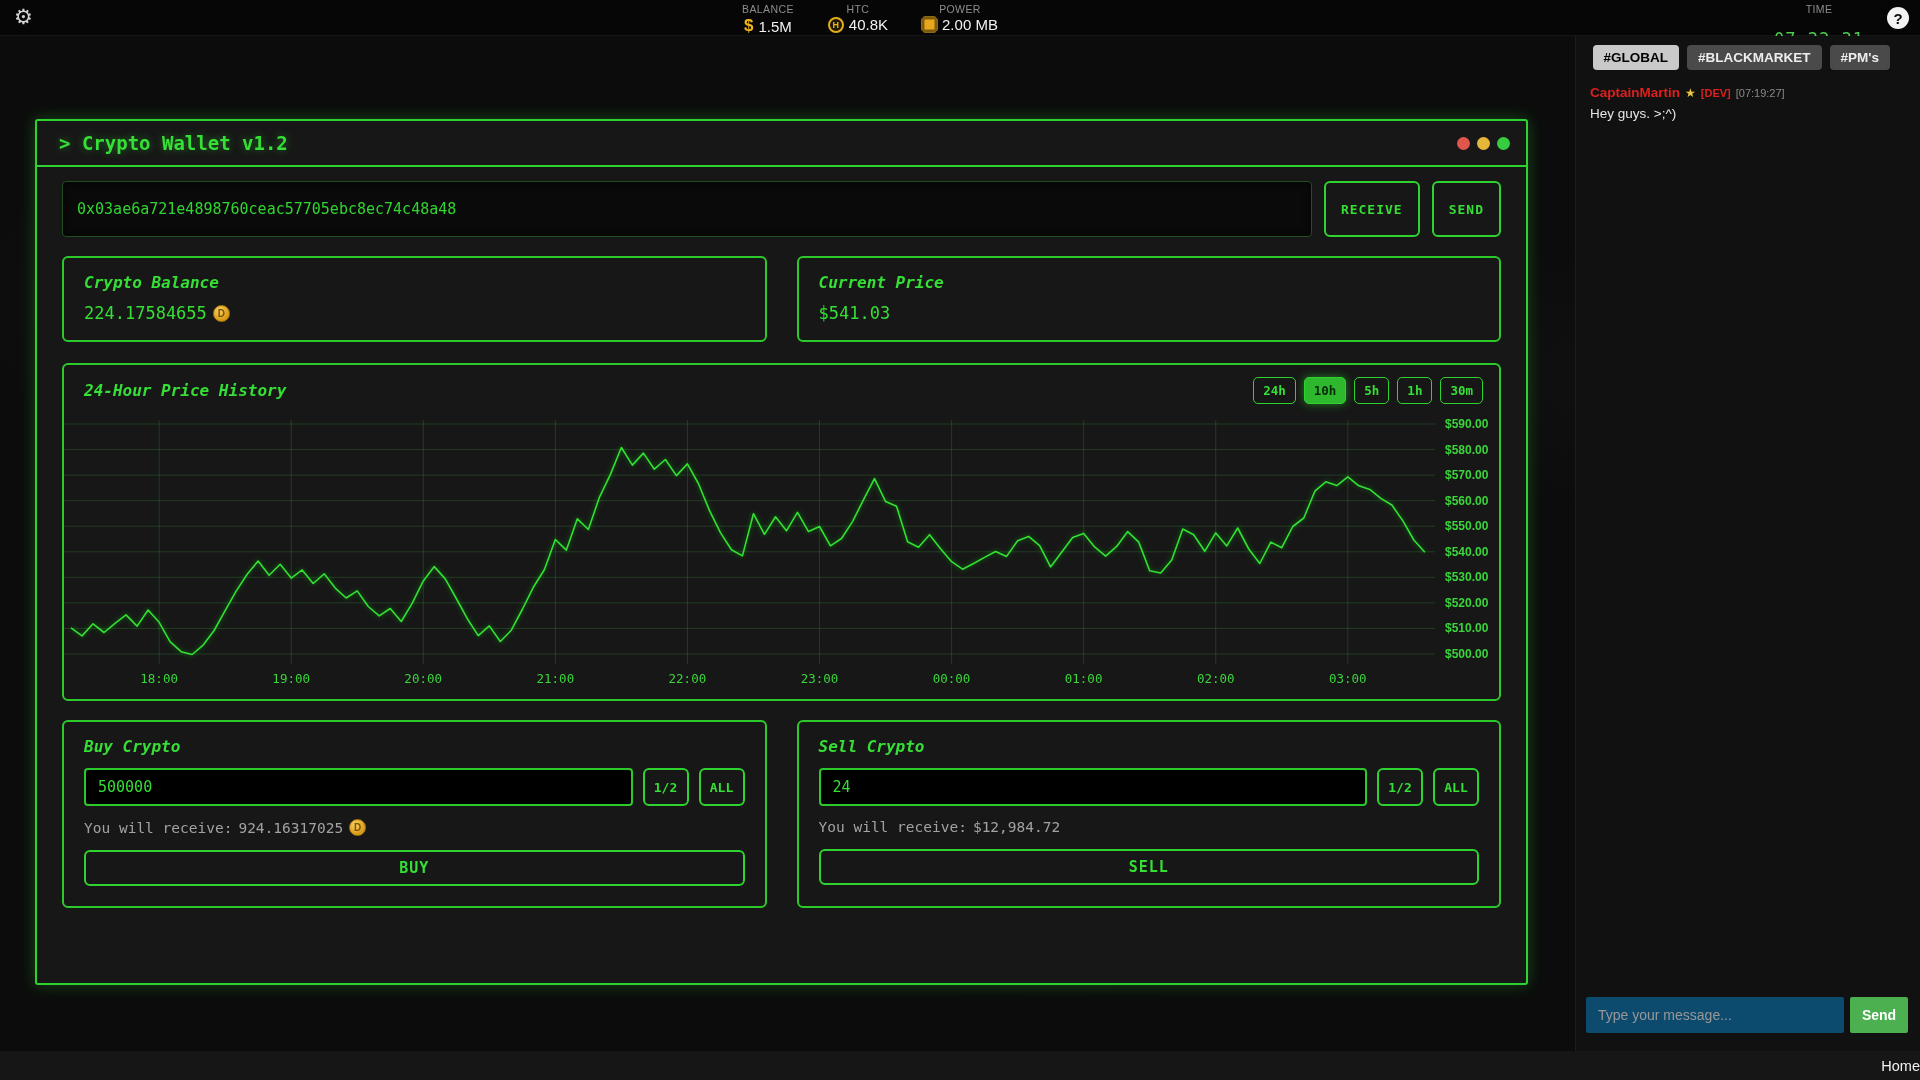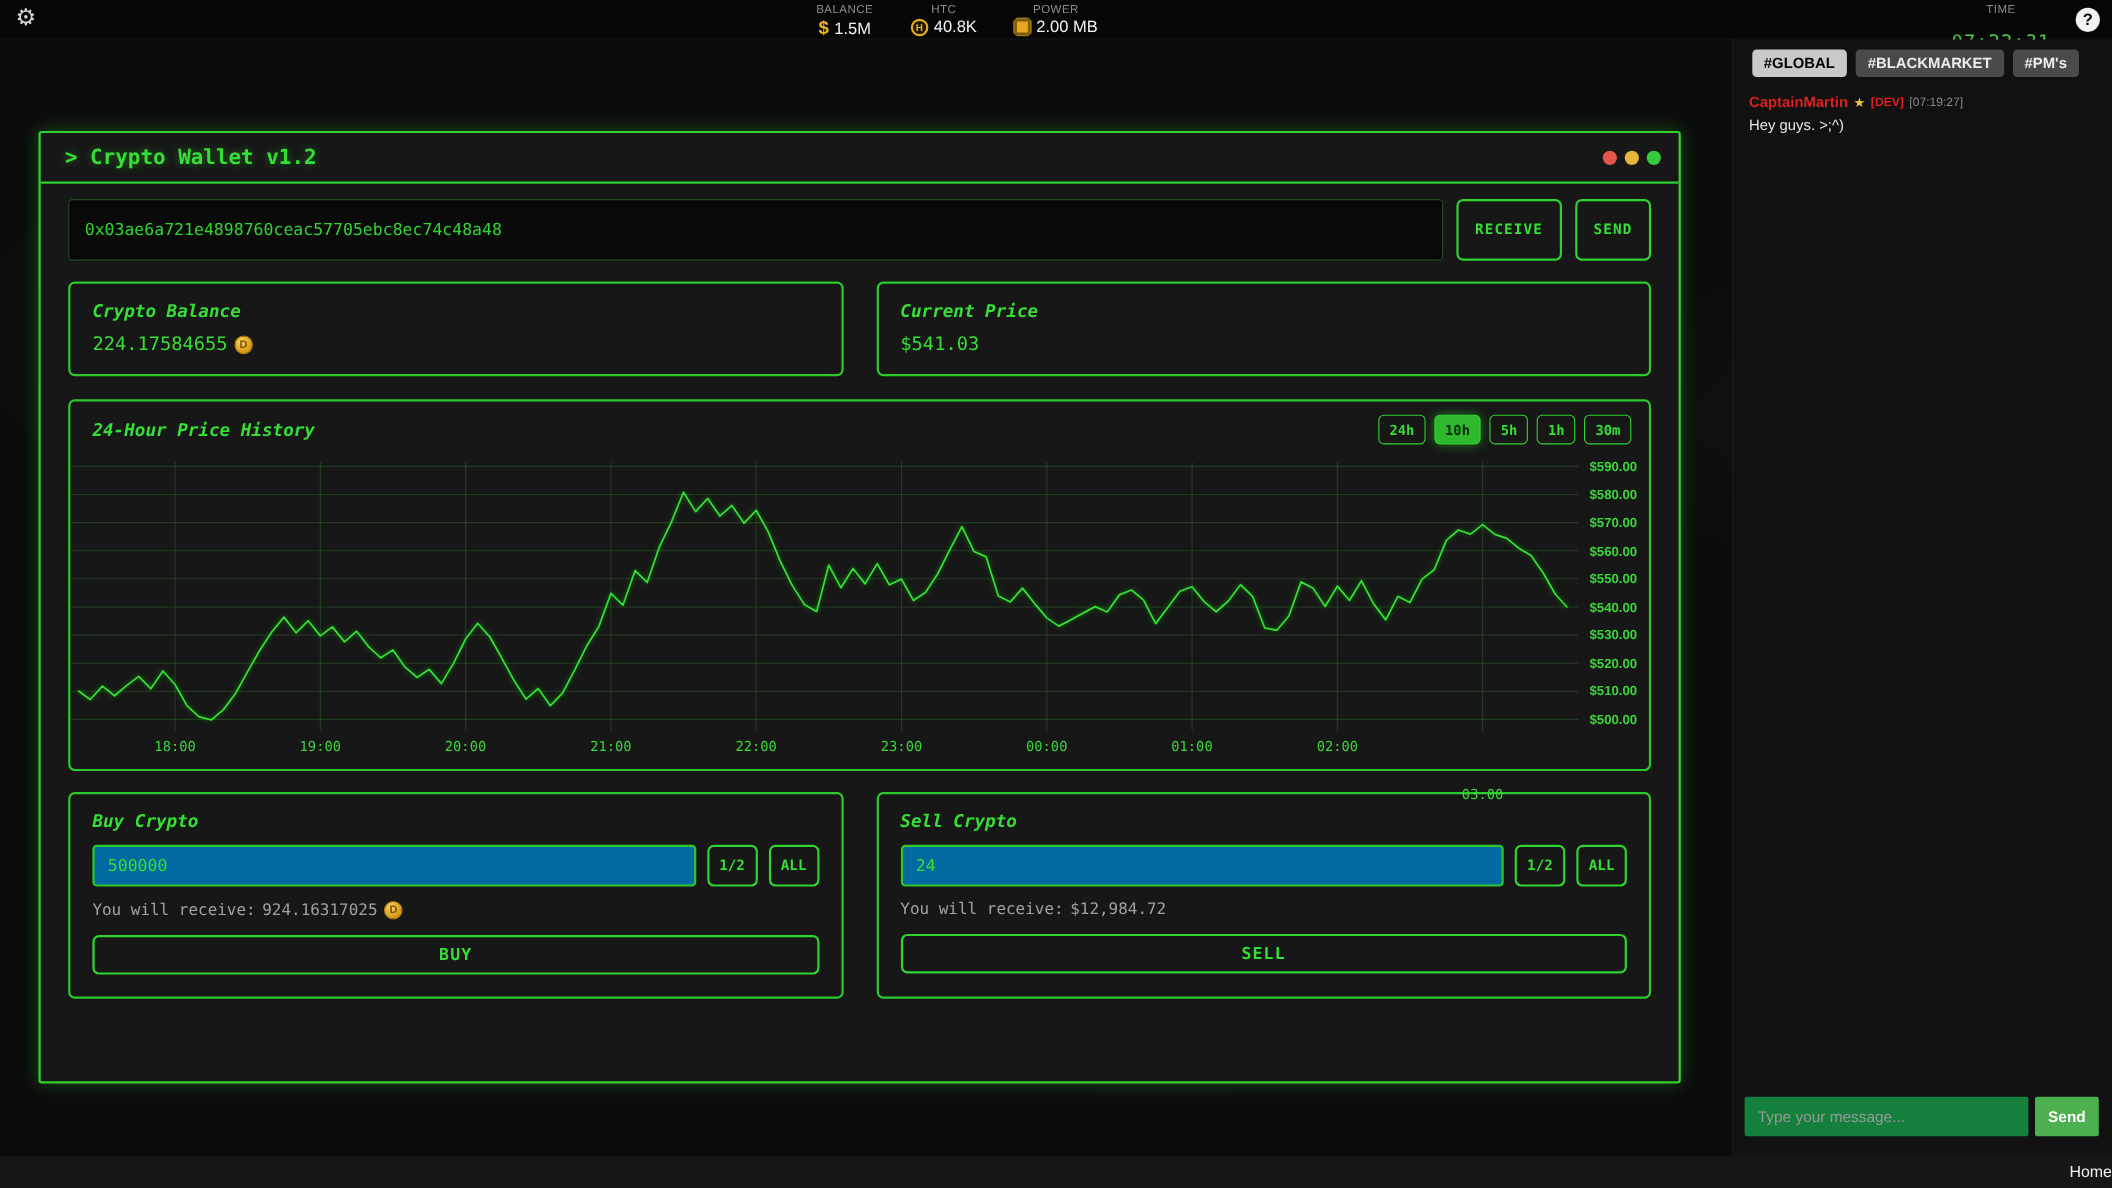--- a/index.html
+++ b/index.html
@@ -62,38 +62,38 @@
   .grid{stroke:rgba(64,158,64,.28);stroke-width:1;}
   .priceline{fill:none;stroke-width:1.6;stroke-linejoin:round;filter:drop-shadow(0 0 2.5px rgba(0,255,0,.45));}
   .ylabels{position:absolute;right:0;top:0;width:62px;height:252px;}
   .ylabel{position:absolute;left:8px;transform:translateY(-50%);font-family:var(--sans);font-weight:bold;font-size:12px;color:var(--green-dim);}
   .xlabels{position:relative;height:26px;margin-right:64px;}
   .xlabel{position:absolute;top:3px;transform:translateX(-50%);font-family:var(--mono);font-size:12.5px;color:var(--green-dim);}
   
   .trade-row{display:flex;gap:30px;margin-top:19px;}
   .trade-panel{flex:1;border:2px solid var(--green-border);border-radius:6px;padding:15px 20px 20px;}
   .amount-row{display:flex;gap:10px;margin-top:12px;}
-  .amount-input{flex:1;height:38px;background:#0369a1;border:2px solid var(--green-border);border-radius:4px;color:var(--green);font-family:var(--mono);font-size:15px;padding:0 12px;outline:none;}
+  .amount-input{flex:1;height:38px;background:#000000;border:2px solid var(--green-border);border-radius:4px;color:var(--green);font-family:var(--mono);font-size:15px;padding:0 12px;outline:none;}
   .sq-btn{width:46px;height:38px;border:2px solid #2fd32f;border-radius:6px;background:transparent;color:var(--green);font-family:var(--mono);font-weight:bold;font-size:13px;cursor:pointer;}
   .receive-line{margin-top:13px;font-family:var(--mono);font-size:14.5px;color:#a2a2a2;display:flex;align-items:center;gap:6px;}
   .big-btn{margin-top:14px;width:100%;height:36px;border:2px solid #2fd32f;border-radius:6px;background:transparent;color:var(--green);font-family:var(--mono);font-weight:bold;font-size:15px;letter-spacing:1px;cursor:pointer;}
   
   .chat{position:absolute;top:36px;right:0;width:345px;bottom:29px;background:#111111;border-left:1px solid #1d1d1d;}
   .chat-tabs{display:flex;justify-content:flex-end;gap:8px;padding:9px 30px 0 0;}
   .chat-tab{border-radius:4px;padding:5px 11px;font-weight:bold;font-size:13.5px;background:#4a4a4a;color:#ededed;cursor:pointer;}
   .chat-tab.active{background:#c9c9c9;color:#000000;}
   .chat-messages{padding:15px 14px 0 14px;}
   .msg-head{display:flex;align-items:center;gap:5px;}
   .msg-user{font-weight:bold;font-size:13.5px;color:#dd1f1f;}
   .msg-star{color:#ecc73f;font-size:12px;}
   .msg-role{font-weight:bold;font-size:11px;color:#dd1f1f;}
   .msg-time{font-size:11px;color:#8a8a8a;}
   .msg-text{margin-top:6px;font-size:13.5px;color:#e6e6e6;}
   .chat-input-row{position:absolute;bottom:18px;left:10px;right:12px;display:flex;gap:6px;}
-  .chat-input{flex:1;height:36px;background:#15803d;border:none;border-radius:2px;color:#dcdcdc;font-family:var(--sans);font-size:14px;padding:0 12px;outline:none;}
+  .chat-input{flex:1;height:36px;background:#0c4a6e;border:none;border-radius:2px;color:#dcdcdc;font-family:var(--sans);font-size:14px;padding:0 12px;outline:none;}
   .chat-input::placeholder{color:#989898;}
   .chat-send{width:58px;height:36px;background:#4caf50;border:none;border-radius:2px;color:#ffffff;font-weight:bold;font-size:14px;cursor:pointer;font-family:var(--sans);}
   
   .bottombar{position:absolute;bottom:0;left:0;right:0;height:29px;background:#161616;display:flex;align-items:center;justify-content:flex-end;}
   .home{font-size:14.5px;color:#f0f0f0;cursor:pointer;}
 </style>
 </head>
 <body>
 
 <div class="topbar">
@@ -212,21 +212,21 @@
       <div class="xlabels">
           <div class="xlabel" style="left: 6.94%;">18:00</div>
           <div class="xlabel" style="left: 16.57%;">19:00</div>
           <div class="xlabel" style="left: 26.2%;">20:00</div>
           <div class="xlabel" style="left: 35.84%;">21:00</div>
           <div class="xlabel" style="left: 45.47%;">22:00</div>
           <div class="xlabel" style="left: 55.11%;">23:00</div>
           <div class="xlabel" style="left: 64.74%;">00:00</div>
           <div class="xlabel" style="left: 74.37%;">01:00</div>
           <div class="xlabel" style="left: 84.01%;">02:00</div>
-          <div class="xlabel" style="left: 93.64%; margin-top: 43px;">03:00</div>
+          <div class="xlabel" style="left: 93.64%;">03:00</div>
         </div>
     </div>
 
     <div class="trade-row">
       <div class="trade-panel">
         <div class="panel-title">Buy Crypto</div>
         <div class="amount-row">
           <input class="amount-input" spellcheck="false" value="500000" style="">
           <button class="sq-btn">1/2</button>
           <button class="sq-btn">ALL</button>

